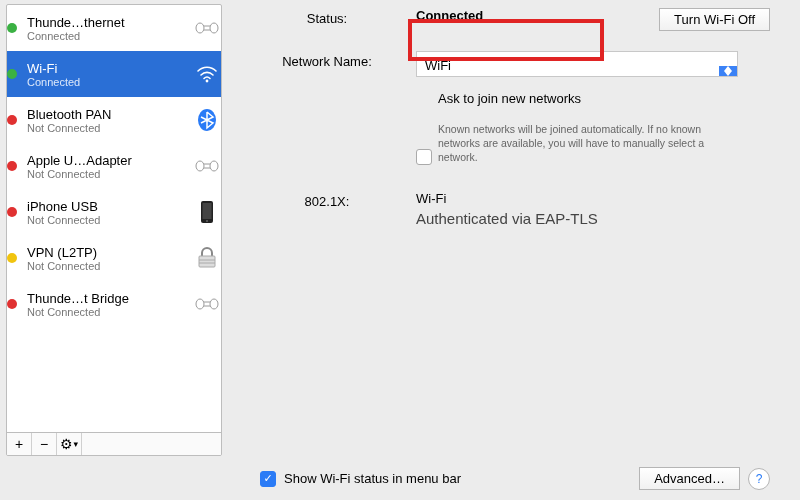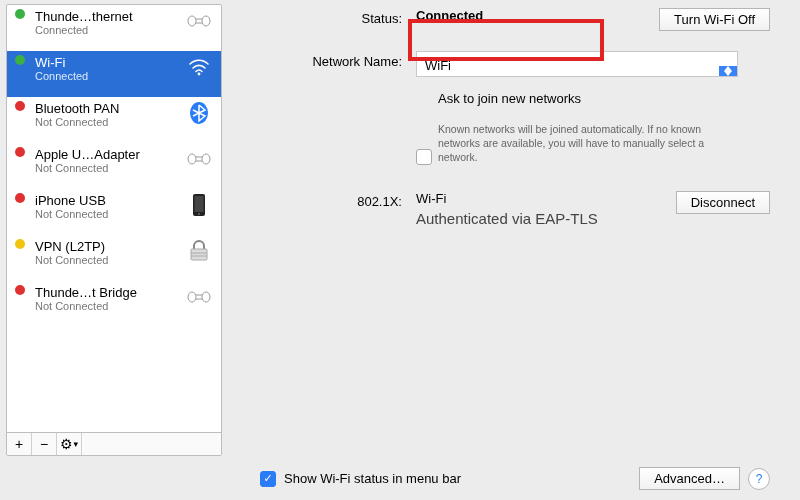--- a/index.html
+++ b/index.html
@@ -1,36 +1,36 @@
 <!DOCTYPE html>
 <html><head>
 <meta charset="utf-8">
 <style>
   html,body{margin:0;padding:0;font-family:-apple-system,"Helvetica Neue",Arial,sans-serif;font-size:13px;color:#000;background:#ececec}
   .window{width:800px;height:500px;background:#ececec;position:relative;overflow:hidden}
   .content{display:flex;height:100%}
   .sidebar{width:214px;background:#fff;border:1px solid #bdbdbd;margin:4px 0 44px 6px;border-radius:2px;display:flex;flex-direction:column;overflow:hidden}
   .service-list{flex:1;overflow:auto}
-  .service{display:flex;align-items:flex-start;padding:4px 8px;border-bottom:0;min-height:38px;position:relative}
+  .service{display:flex;align-items:center;padding:4px 0;border-bottom:0;min-height:38px;position:relative}
   .service.selected{background:#2a6fd6;color:#fff}
   .dot{width:10px;height:10px;border-radius:50%;margin-right:10px;flex:0 0 auto}
   .dot.green{background:#3bb143}
   .dot.red{background:#e03131}
   .dot.yellow{background:#f1c40f}
   .svc-text{flex:1;overflow:hidden}
   .svc-name{font-size:13px;white-space:nowrap;overflow:hidden;text-overflow:ellipsis}
   .svc-status{font-size:11px;color:#777}
   .service.selected .svc-status{color:#dce8fa}
   .svc-icon{width:28px;height:24px;display:flex;align-items:center;justify-content:center;flex:0 0 auto}
   .sidebar-tools{border-top:1px solid #bdbdbd;display:flex;align-items:center;height:22px;background:#fafafa}
   .tool-btn{width:24px;height:22px;display:flex;align-items:center;justify-content:center;border-right:1px solid #d0d0d0;font-size:14px;cursor:default}
   .tool-btn.gear{display:flex;align-items:center}
   .main{flex:1;padding:8px 30px 0 30px;position:relative}
   .row{display:flex;margin-bottom:8px}
-  .row-label{width:150px;text-align:right;padding-right:14px;padding-top:3px}
+  .row-label{width:150px;text-align:center;padding-right:14px;padding-top:3px}
   .row-body{flex:1}
   .status-connected{font-weight:700}
   .btn{background:linear-gradient(#fff,#f1f1f1);border:1px solid #b5b5b5;border-radius:0;padding:3px 14px;font-size:13px;cursor:default;white-space:nowrap}
   .status-row{display:flex;align-items:flex-start}
   .status-paragraph{font-size:11px;color:#555;margin-top:2px;line-height:1.35;max-width:320px;position:relative}
   .highlight-box{position:absolute;border:4px solid #e02424;top:-6px;left:-8px;width:188px;height:34px;pointer-events:none}
   .select{display:flex;align-items:flex-end;border:1px solid #c8c8c8;border-radius:0;overflow:hidden;height:24px;width:320px;background:#fff}
   .select-text{flex:1;padding:3px 8px;font-size:13px}
   .select-arrows{width:18px;background:#3b82f6;display:flex;flex-direction:column;align-items:center;justify-content:center;color:#fff}
   .select-arrows svg{display:block}
@@ -222,21 +222,20 @@
         </div>
       </div>
 
       <div class="row" style="margin-top:26px">
         <div class="row-label">802.1X:</div>
         <div class="row-body bar8021x">
           <div style="flex:1">
             <div>Wi-Fi</div>
             <div class="auth-text">Authenticated via EAP-TLS</div>
           </div>
-          <button class="btn">Disconnect</button>
         </div>
       </div>
 
     </div>
   </div>
 
   <div class="footer">
     <div class="footer-left">
       <span class="checkbox checked">✓</span>
       <span>Show Wi-Fi status in menu bar</span>

